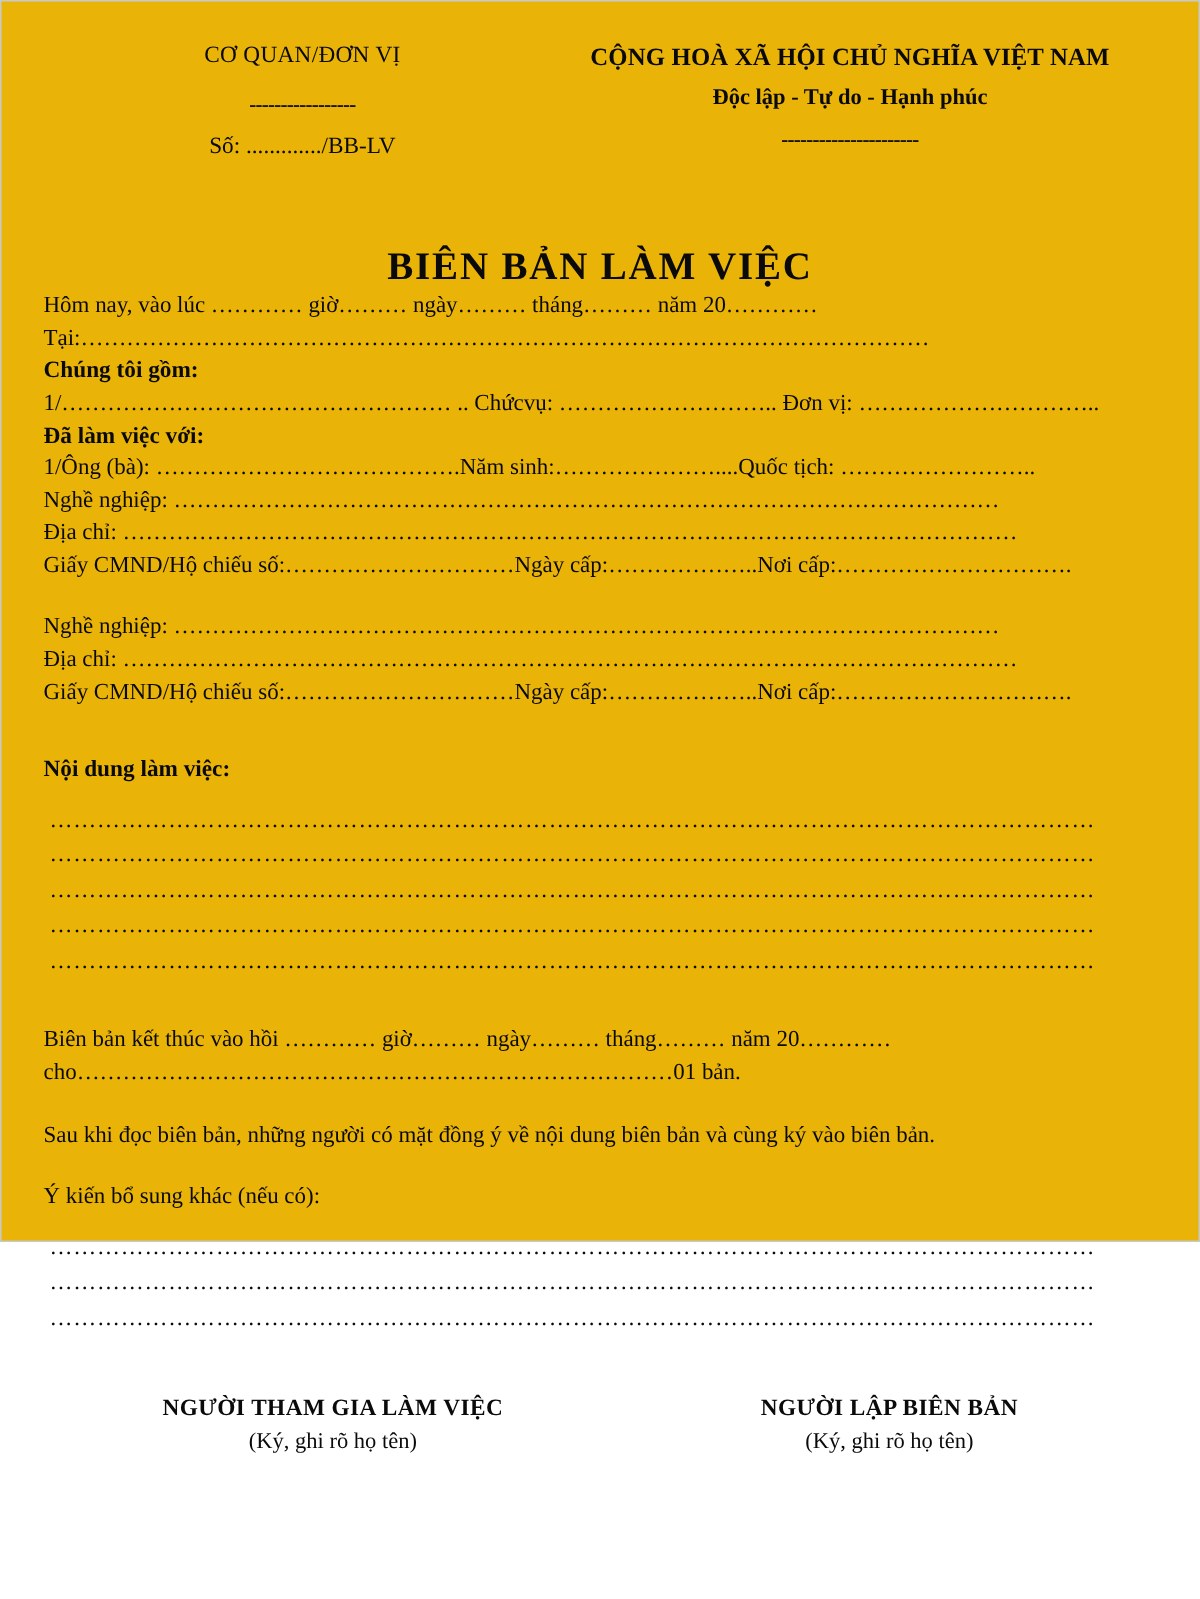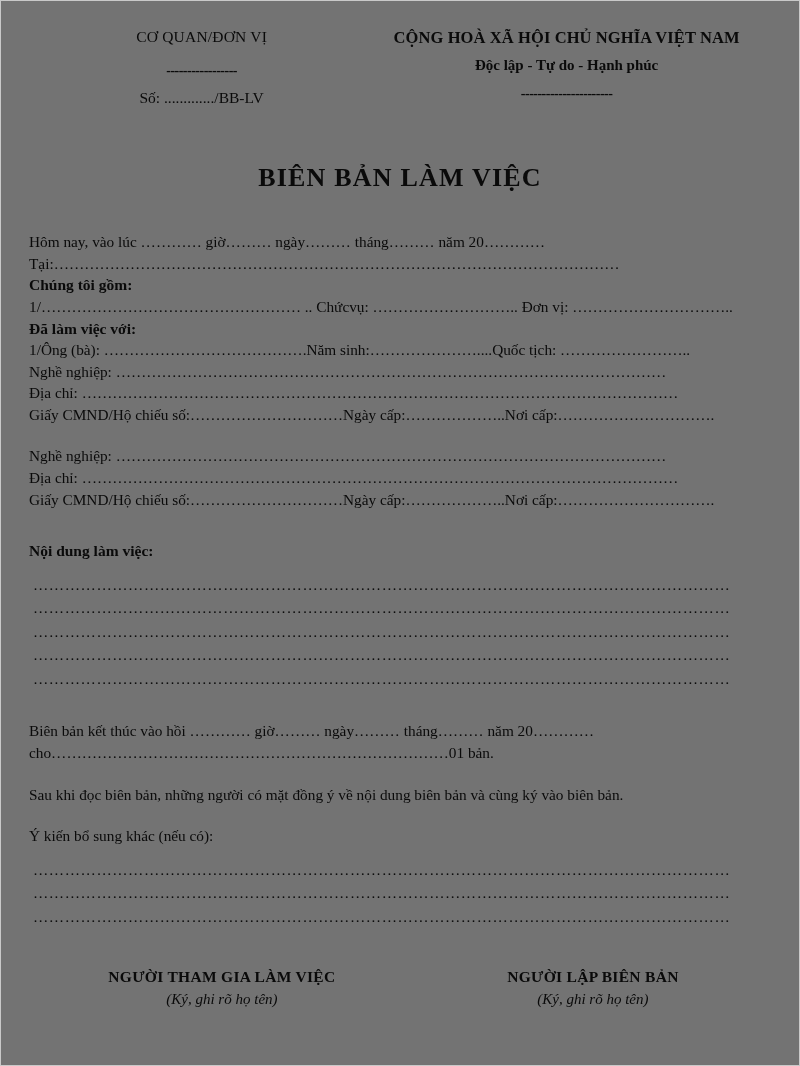--- a/index.html
+++ b/index.html
@@ -14,22 +14,22 @@
     font-family: "Liberation Serif", "DejaVu Serif", serif;
     color: #0a0a0a;
     overflow: hidden;
   }
 
   
   .page {
     position: relative;
     box-sizing: border-box;
     width: 800px;
-    height: 1066px;
-    background: #737373;
+    height: 828px;
+    background: #eab308;
     border: 1px solid #c9c9c9;
     padding: 18px 28px 0 28px;
   }
 
   
   .masthead {
     display: flex;
     align-items: flex-start;
     margin-top: 8px;
   }
@@ -72,21 +72,20 @@
   .doc-title {
     text-align: center;
     font-size: 26px;
     font-weight: bold;
     letter-spacing: 1.2px;
     margin-top: 56px;
   }
 
   
   .body-block {
-    margin-top: 38px;
     font-size: 15.3px;
     line-height: 21.6px;
   }
   .line {
     white-space: nowrap;
     overflow: hidden;
   }
   .heading {
     font-weight: bold;
     font-size: 15.5px;
@@ -120,21 +119,20 @@
   }
   .sig-col-left  { width: 52%; }
   .sig-col-right { width: 48%; }
   .sig-title {
     font-size: 15.5px;
     font-weight: bold;
     letter-spacing: .3px;
   }
   .sig-sub {
     font-size: 15px;
-    font-style: italic;
     margin-top: 5px;
   }
 </style>
 </head>
 <body>
 
 <div class="page">
 
   <div class="masthead">
 

